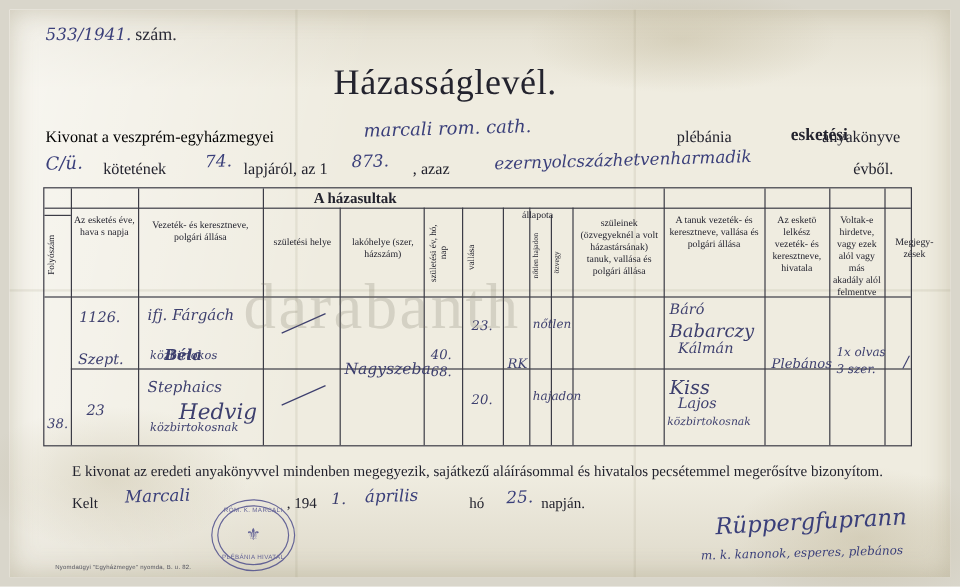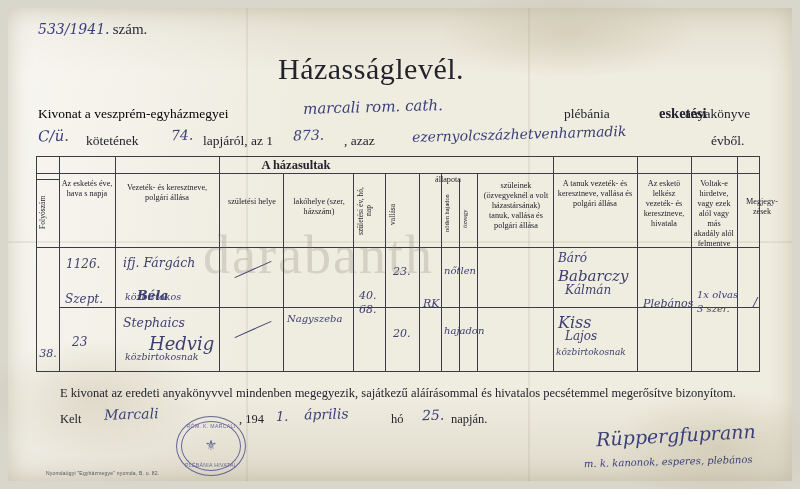--- a/index.html
+++ b/index.html
@@ -285,21 +285,21 @@
       <div class="abs hand2" style="left:100px; top:131px; font-size:12.5px;font-weight:bold;">Béla</div>
       <div class="abs hand2" style="left:88px; top:134px; font-size:9.5px;">közbirtokos</div>
 
       <div class="abs hand2" style="left:86px; top:158px; font-size:12.5px;">Stephaics</div>
       <div class="abs hand2" style="left:112px; top:176px; font-size:18px;">Hedvig</div>
       <div class="abs hand2" style="left:88px; top:194px; font-size:9.5px;">közbirtokosnak</div>
 
       <div class="abs" style="left:196px; top:112px; width:40px; height:1px; background:#3d3f6e; transform:rotate(-24deg);"></div>
       <div class="abs" style="left:196px; top:172px; width:40px; height:1px; background:#3d3f6e; transform:rotate(-24deg);"></div>
 
-      <div class="abs hand2" style="left:250px; top:156px; font-size:10px;">Nagyszeba</div>
+      <div class="abs hand2" style="left:250px; top:144px; font-size:13px;">Nagyszeba</div>
       <div class="abs hand2" style="left:322px; top:132px; font-size:11px;">40.</div>
       <div class="abs hand2" style="left:322px; top:146px; font-size:11px;">68.</div>
 
       <div class="abs hand2" style="left:356px; top:108px; font-size:11px;">23.</div>
       <div class="abs hand2" style="left:356px; top:170px; font-size:11px;">20.</div>
 
       <div class="abs hand2" style="left:386px; top:140px; font-size:11px;">RK</div>
 
       <div class="abs hand2" style="left:407px; top:108px; font-size:10px;">nőtlen</div>
       <div class="abs hand2" style="left:407px; top:168px; font-size:10px;">hajadon</div>

